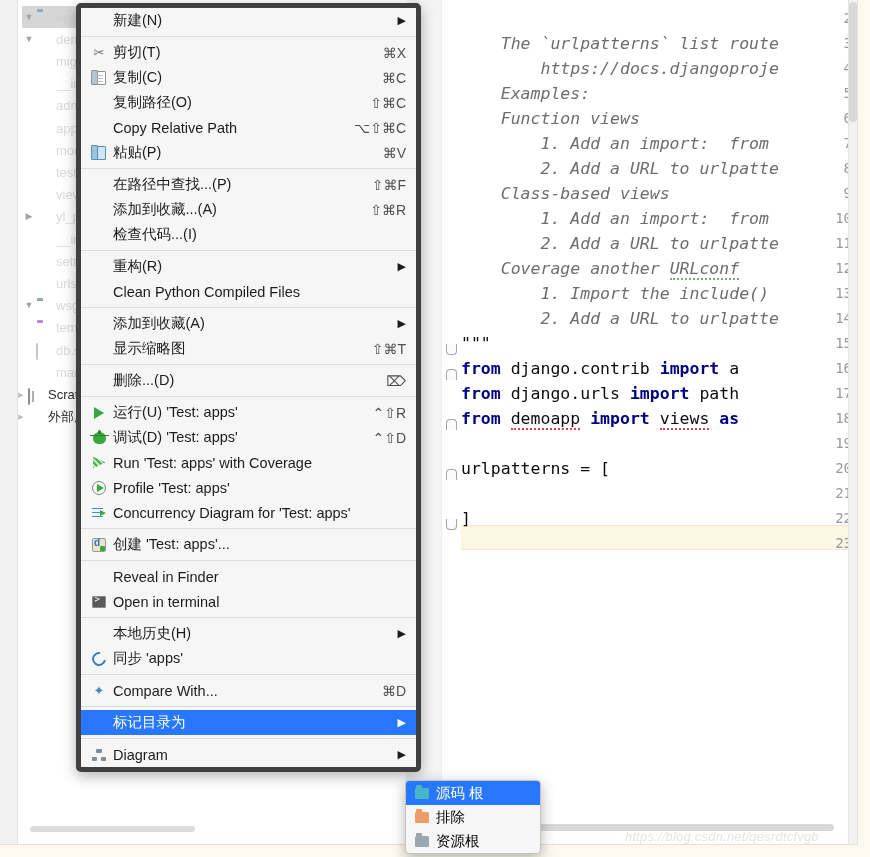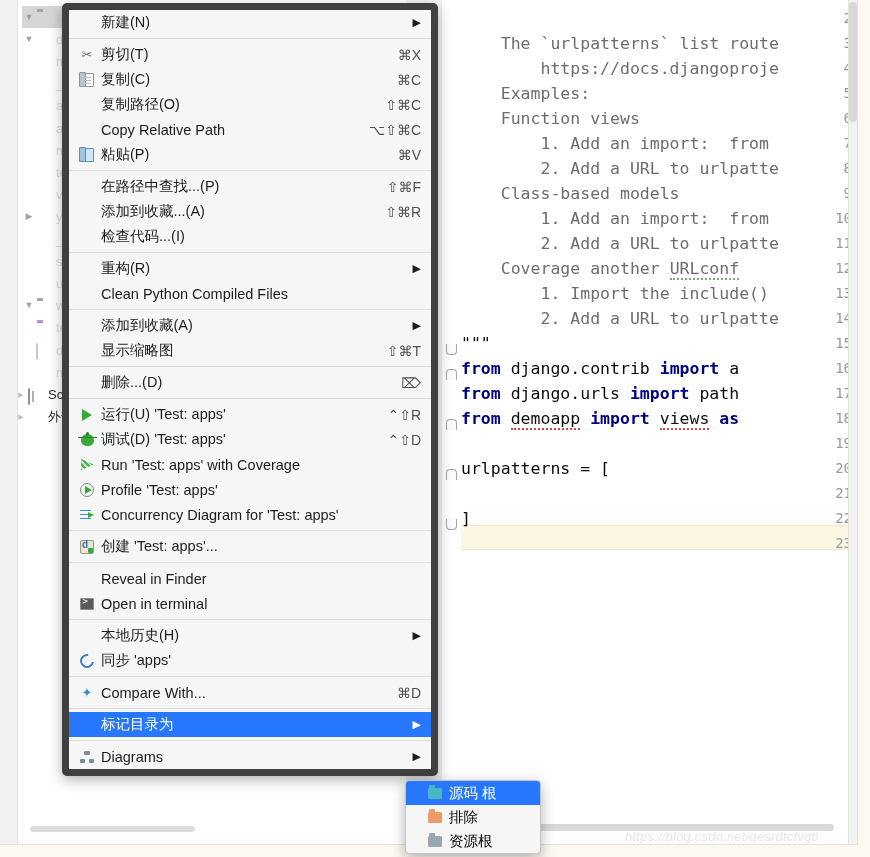--- a/index.html
+++ b/index.html
@@ -143,21 +143,21 @@
     width: 397px; height: 845px;
     overflow: hidden;
   }
   .cl {
     position: absolute; left: 0;
     height: 25px; line-height: 25px;
     font-family: "DejaVu Sans Mono", monospace;
     font-size: 16.5px;
     white-space: pre;
   }
-  .doc { color: #6d6d6d; }
+  .doc { color: #6d6d6d; font-style: italic; }
   .kw { color: #000080; font-weight: bold; }
   .pl { color: #0b0b0b; }
   .str { color: #2a7d2a; background: #e8f5e4; }
   .cur-line {
     position: absolute; left: 35px; width: 417px;
     height: 25px; background: #fcf7e3;
   }
   .cur-line-border { border-top: 1px solid #f0e9cf; border-bottom: 1px solid #f0e9cf; }
   .squig {
     border-bottom: 2px dotted #d64545;
@@ -185,24 +185,24 @@
   }
   .pane-h-scroll {
     position: absolute; left: 30px; bottom: 13px;
     width: 165px; height: 6px;
     background: #dcdcdc; border-radius: 3px;
   }
 
   
   .ctx-menu {
     position: absolute;
-    left: 62px; top: 3px;
-    width: 376px;
+    left: 76px; top: 3px;
+    width: 345px;
     background: #f6f6f6;
-    border: 7px solid #404040;
+    border: 5px solid #404040;
     border-radius: 5px;
     box-shadow: 0 4px 14px rgba(0,0,0,0.30);
     font-size: 14.5px;
     color: #1c1c1c;
     overflow: hidden;
   }
   .mi {
     position: relative;
     display: flex;
     align-items: center;
@@ -321,21 +321,21 @@
     position: absolute;
     left: 405px; top: 780px;
     width: 136px;
     background: #f6f6f6;
     border: 1px solid #c3c3c3;
     border-radius: 4px;
     box-shadow: 0 4px 14px rgba(0,0,0,0.30);
     font-size: 14.5px;
     overflow: hidden;
   }
-  .sub-menu .mi { height: 24px; padding: 0 8px 0 19px; }
+  .sub-menu .mi { height: 24px; padding: 0 8px 0 6px; }
   .sub-fold { width: 14px; height: 11px; border-radius: 1.5px; position: relative; }
   .sub-fold:after {
     content:""; position:absolute; left:1px; top:-2.5px;
     width:6px; height:3px; border-radius:1px 1px 0 0;
   }
   .sub-fold.teal { background:#49b6c8; }
   .sub-fold.teal:after { background:#49b6c8; }
   .sub-fold.orange { background:#ee9b6a; }
   .sub-fold.orange:after { background:#ee9b6a; }
   .sub-fold.gray { background:#9aa7b0; }
@@ -495,21 +495,21 @@
           <div class="gutter-line" style="top: 531px;">23</div>
         </div>
       <div class="code-area" id="code-host">
           <div class="cl" style="top: 6px;"></div>
           <div class="cl" style="top: 31px;"><span class="doc">    The `urlpatterns` list route</span></div>
           <div class="cl" style="top: 56px;"><span class="doc">        https://docs.djangoproje</span></div>
           <div class="cl" style="top: 81px;"><span class="doc">    Examples:</span></div>
           <div class="cl" style="top: 106px;"><span class="doc">    Function views</span></div>
           <div class="cl" style="top: 131px;"><span class="doc">        1. Add an import:  from</span></div>
           <div class="cl" style="top: 156px;"><span class="doc">        2. Add a URL to urlpatte</span></div>
-          <div class="cl" style="top: 181px;"><span class="doc">    Class-based models</span></div>
+          <div class="cl" style="top: 181px;"><span class="doc">    Class-based views</span></div>
           <div class="cl" style="top: 206px;"><span class="doc">        1. Add an import:  from</span></div>
           <div class="cl" style="top: 231px;"><span class="doc">        2. Add a URL to urlpatte</span></div>
           <div class="cl" style="top: 256px;"><span class="doc">    Coverage another </span><span class="doc squig-green">URLconf</span></div>
           <div class="cl" style="top: 281px;"><span class="doc">        1. Import the include()</span></div>
           <div class="cl" style="top: 306px;"><span class="doc">        2. Add a URL to urlpatte</span></div>
           <div class="cl" style="top: 331px;"><span class="pl">"""</span></div>
           <div class="cl" style="top: 356px;"><span class="kw">from</span><span class="pl"> django.contrib </span><span class="kw">import</span><span class="pl"> a</span></div>
           <div class="cl" style="top: 381px;"><span class="kw">from</span><span class="pl"> django.urls </span><span class="kw">import</span><span class="pl"> path</span></div>
           <div class="cl" style="top: 406px;"><span class="kw">from</span><span class="pl"> </span><span class="pl squig">demoapp</span><span class="pl"> </span><span class="kw">import</span><span class="pl"> </span><span class="pl squig">views</span><span class="pl"> </span><span class="kw">as</span></div>
           <div class="cl" style="top: 431px;"></div>
@@ -681,21 +681,21 @@
       <div class="mi highlight">
         <span class="mi-ico"></span>
         <span class="mi-label">标记目录为</span>
         <span class="mi-sub">▶</span>
       </div>
       <div class="sep"></div>
       <div class="mi">
         <span class="mi-ico">
           <span class="g g-diagrams"></span>
         </span>
-        <span class="mi-label">Diagrams</span>
+        <span class="mi-label">Diagram</span>
         <span class="mi-sub">▶</span>
       </div>
     </div>
 
   <div class="sub-menu" id="sub-host">
       <div class="mi highlight">
         <span class="mi-ico">
           <span class="sub-fold teal"></span>
         </span>
         <span class="mi-label">源码 根</span>

